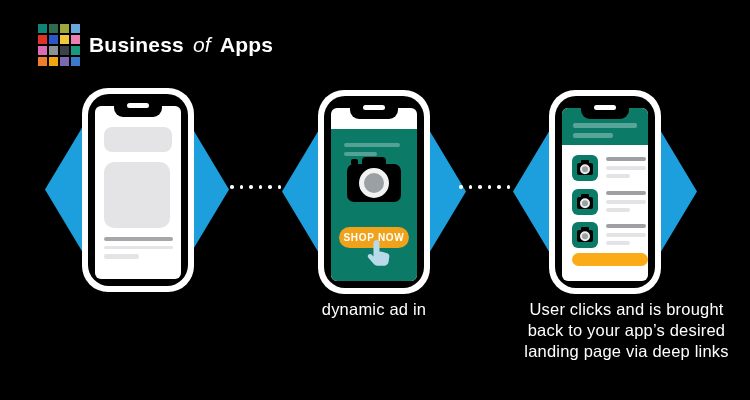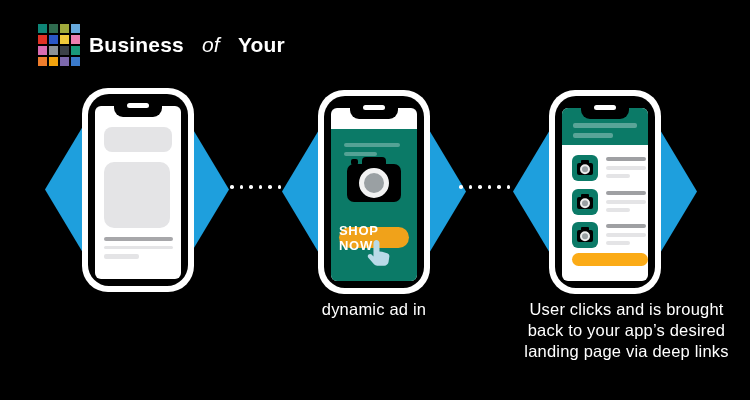--- a/index.html
+++ b/index.html
@@ -5,21 +5,21 @@
   html,body{margin:0;padding:0;}
   .stage{
     position:relative;width:750px;height:400px;background:var(--bg,#000);
     overflow:hidden;font-family:"Liberation Sans",sans-serif;
   }
   
   .logo{position:absolute;left:38px;top:24px;display:flex;align-items:center;gap:9px;}
   .logo-grid{width:42px;height:42px;display:grid;grid-template-columns:repeat(4,1fr);
     grid-template-rows:repeat(4,1fr);gap:2px;}
   .logo-text{color:#fff;font-size:21px;font-weight:bold;letter-spacing:.2px;white-space:nowrap;}
-  .logo-text .of{font-style:italic;font-weight:400;margin:0 18px;}
+  .logo-text .of{font-style:italic;font-weight:400;margin:0 9px;}
   
   .diamond{position:absolute;width:184px;height:135px;background:var(--blue,#1E9FDD);
     clip-path:polygon(0% 50%,22% 0%,78% 0%,100% 50%,78% 100%,22% 100%);}
   .d1{left:45px;top:122px;}
   .d2{left:282px;top:124px;}
   .d3{left:513px;top:124px;}
   
   .dots{position:absolute;top:185px;display:flex;gap:6px;}
   .dots span{width:3.5px;height:3.5px;border-radius:50%;background:#fff;display:block;}
   .r1{left:230px;}
@@ -47,21 +47,21 @@
   .ad{position:absolute;left:0;right:0;top:21px;bottom:0;background:var(--teal,#0B7A67);}
   .ad .tln{position:absolute;left:13px;height:4px;border-radius:2px;background:rgba(255,255,255,.3);}
   .tln.a{top:14px;width:56px;}
   .tln.b{top:23px;width:33px;}
   .camera{position:absolute;left:16px;top:35px;width:54px;height:38px;background:#000;border-radius:7px;}
   .camera .hump{position:absolute;left:50%;transform:translateX(-50%);top:-7px;width:24px;height:10px;background:#000;border-radius:4px 4px 0 0;}
   .camera .nub{position:absolute;left:4px;top:-5px;width:7px;height:6px;background:#000;border-radius:2px;}
   .camera .lens{position:absolute;left:50%;top:50%;transform:translate(-50%,-50%);width:20px;height:20px;
     border-radius:50%;background:#9AA0A3;border:5px solid #F2F2F2;}
   .shop-btn{position:absolute;left:8px;top:98px;width:70px;height:21px;border-radius:11px;background:var(--orange1,#F0A21A);
-    color:#fff;font-size:13px;font-weight:bold;letter-spacing:.7px;display:flex;align-items:center;justify-content:center;}
+    color:#fff;font-size:10px;font-weight:bold;letter-spacing:.7px;display:flex;align-items:center;justify-content:center;}
   .hand{position:absolute;left:30px;top:110px;width:32px;height:32px;color:var(--hand,#B9DAE8);z-index:2;}
   
   .app-header{position:absolute;left:0;right:0;top:0;height:37px;background:var(--teal,#0B7A67);}
   .app-header .tln{position:absolute;left:11px;height:4.5px;border-radius:2px;background:rgba(255,255,255,.32);}
   .app-header .tln.a{top:15px;width:64px;}
   .app-header .tln.b{top:25px;width:40px;}
   .tile{position:absolute;left:10px;width:26px;height:26px;border-radius:6px;background:var(--teal,#0B7A67);}
   .tile .mcam{position:absolute;left:5px;top:8px;width:16px;height:12px;background:#000;border-radius:2px;}
   .tile .mcam:before{content:"";position:absolute;left:4px;top:-3px;width:8px;height:4px;background:#000;border-radius:1px;}
   .tile .mlens{position:absolute;left:50%;top:50%;transform:translate(-50%,-38%);width:6px;height:6px;border-radius:50%;
@@ -92,21 +92,21 @@
         <div style="background: rgb(236, 127, 176);"></div>
         <div style="background: rgb(217, 108, 179);"></div>
         <div style="background: rgb(140, 145, 150);"></div>
         <div style="background: rgb(59, 65, 72);"></div>
         <div style="background: rgb(24, 153, 123);"></div>
         <div style="background: rgb(238, 125, 44);"></div>
         <div style="background: rgb(242, 163, 13);"></div>
         <div style="background: rgb(124, 104, 172);"></div>
         <div style="background: rgb(58, 122, 203);"></div>
       </div>
-    <div class="logo-text"><span>Business</span><span class="of">of</span><span>Your</span></div>
+    <div class="logo-text"><span>Business</span><span class="of">of</span><span>Apps</span></div>
   </header>
 
   <div class="diamond d1"></div>
   <div class="diamond d2"></div>
   <div class="diamond d3"></div>
 
   <div class="dots r1">
     <span></span>
       <span></span>
       <span></span>

